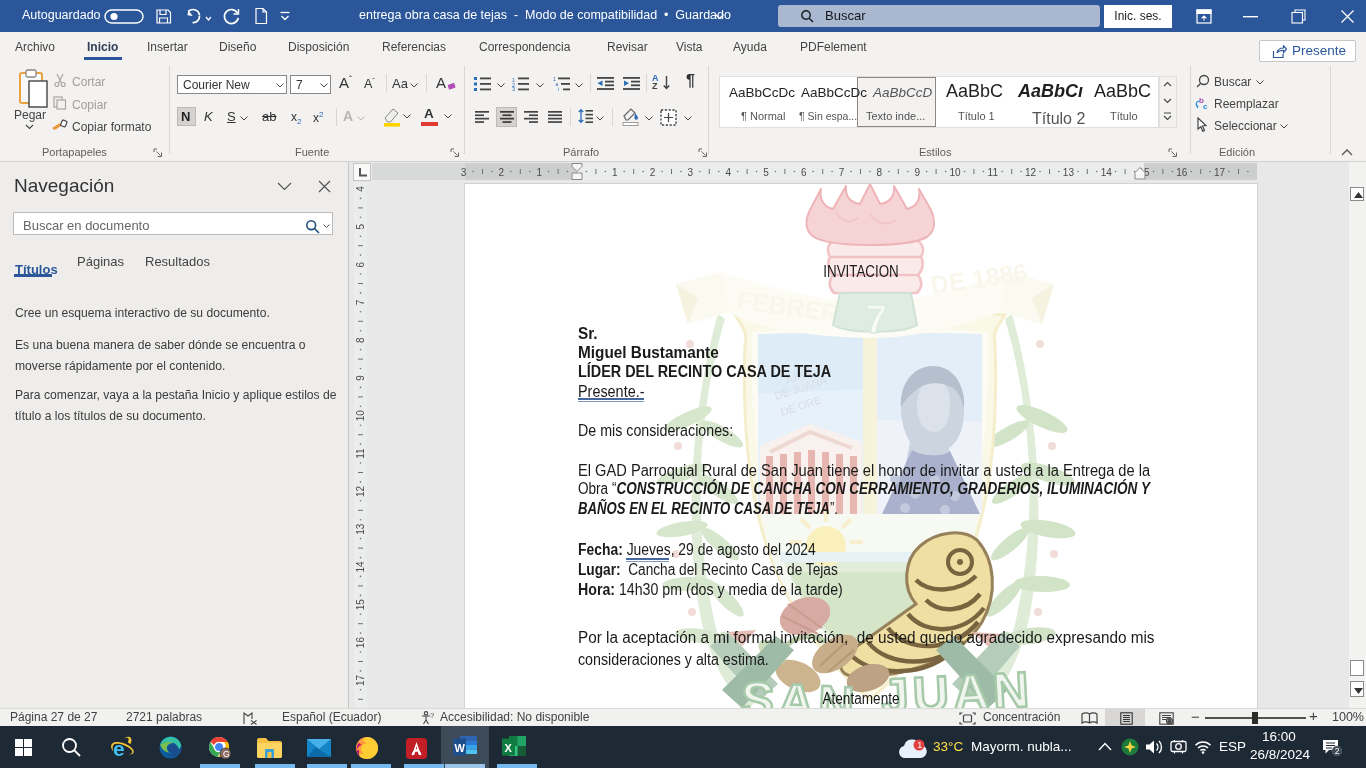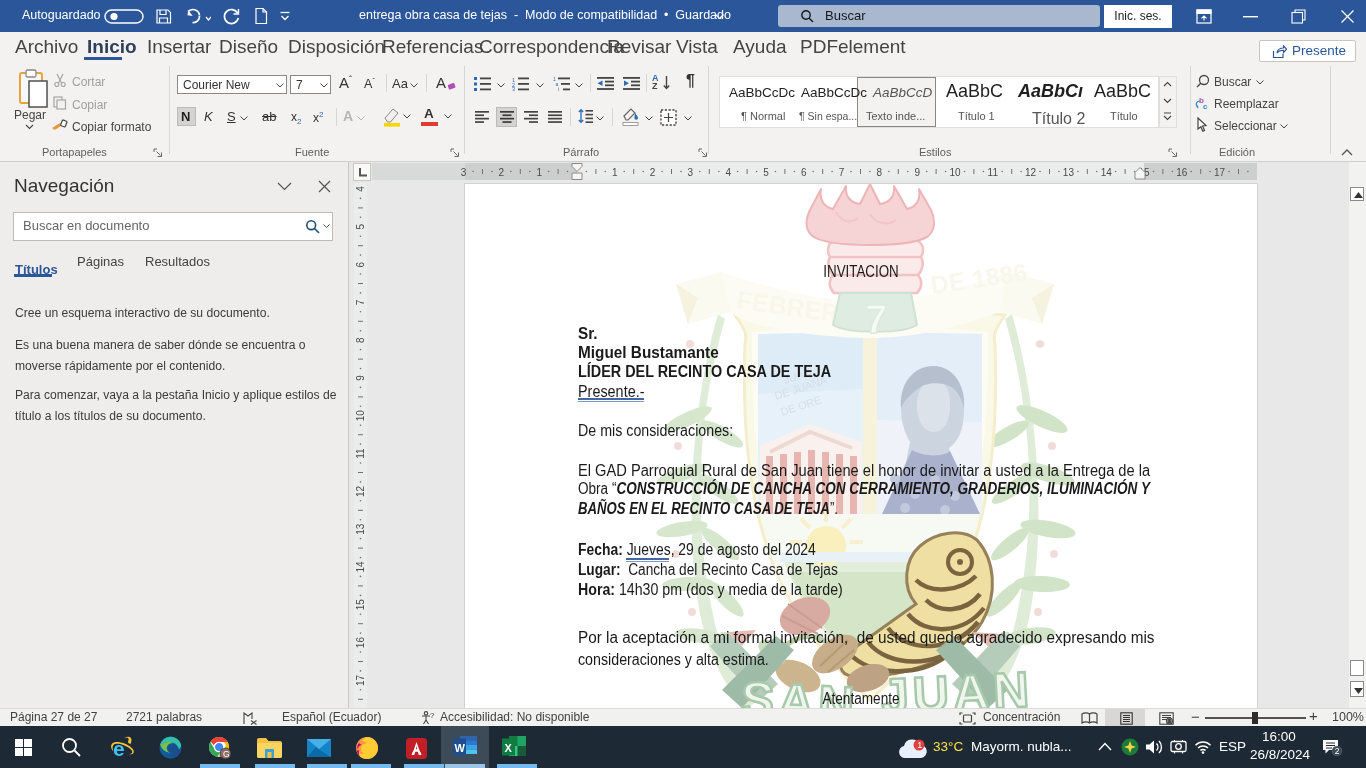--- a/index.html
+++ b/index.html
@@ -6,21 +6,21 @@
   html,body { width:1366px; height:768px; overflow:hidden; }
   body { font-family:"Liberation Sans", sans-serif; position:relative; background:#e8e8e8; }
   .abs { position:absolute; }
   
   #titlebar { position:absolute; left:0; top:0; width:1366px; height:32px; background:#2b579a; color:#fff; }
   #titlebar .txt { position:absolute; font-size:12.5px; color:#fff; white-space:nowrap; }
   #searchpill { position:absolute; left:778px; top:5px; width:322px; height:22px; background:#a9b7cf; border-radius:3px; color:#14181d; }
   #inicses { position:absolute; left:1104px; top:5px; width:68px; height:23px; background:#fff; color:#252525; font-size:12px; text-align:center; line-height:23px; }
   
   #tabrow { position:absolute; left:0; top:32px; width:1366px; height:30px; background:#f3f2f1; }
-  #tabrow .tab { position:absolute; top:0; height:30px; line-height:30px; font-size:19px; color:#444; }
+  #tabrow .tab { position:absolute; top:0; height:30px; line-height:30px; font-size:12px; color:#444; }
   #tabrow .active { color:#30405a; font-weight:bold; }
   #inicio-underline { position:absolute; left:84px; top:57px; width:38px; height:3px; background:#2b579a; }
   #compartir { position:absolute; left:1259px; top:40px; width:97px; height:22px; border:1px solid #c8c6c4; border-radius:2px; background:#fff; color:#2b579a; font-size:13.5px; }
   
   #ribbon { position:absolute; left:0; top:62px; width:1366px; height:100px; background:#f3f2f1; border-bottom:1px solid #d2d0ce; }
   .vsep { position:absolute; top:66px; height:88px; width:1px; background:#d8d6d4; }
   .grplabel { position:absolute; top:146px; font-size:11px; color:#605e5c; }
   .launcher { position:absolute; top:148px; width:10px; height:10px; }
   .ribtxt { position:absolute; font-size:12px; color:#444; white-space:nowrap; }
   .gray { color:#a19f9d; }
@@ -400,21 +400,21 @@
     <path d="M1 6 L6 1 l5 5"></path>
   </svg>
   <div id="navpane">
     <span class="abs" style="left:14px; top:13px; font-size:19px; color:#333;">Navegación</span>
     <svg class="abs" style="left:277px; top:20px;" width="15" height="9" viewBox="0 0 15 9" fill="none" stroke="#555" stroke-width="1.2">
       <path d="M1 1 l6.5 6.5 L14 1"></path>
     </svg>
     <svg class="abs" style="left:318px; top:18px;" width="13" height="13" viewBox="0 0 13 13" stroke="#555" stroke-width="1.2">
       <path d="M1 1 L12 12 M12 1 L1 12"></path>
     </svg>
-    <div class="abs" style="left:13px; top:50px; width:320px; height:29px; background:#fff; border:1px solid #bdbbb9;">
+    <div class="abs" style="left:13px; top:50px; width:320px; height:23px; background:#fff; border:1px solid #bdbbb9;">
       <span class="abs" style="left:9px; top:5px; font-size:13px; color:#666;">Buscar en documento</span>
       <svg class="abs" style="left:291px; top:6px;" width="15" height="15" viewBox="0 0 15 15" fill="none" stroke="#1f4e79" stroke-width="1.6">
         <circle cx="6.2" cy="6.2" r="4.4"></circle>
         <path d="M9.5 9.5 L14 14"></path>
       </svg>
       <svg class="abs" style="left:309px; top:11px;" width="7" height="5" viewBox="0 0 7 5" fill="none" stroke="#555" stroke-width="1">
         <path d="M0.5 0.5 L3.5 3.5 6.5 0.5"></path>
       </svg>
     </div>
     <span class="abs" style="left:15px; top:92px; font-size:13px; font-weight:bold; color:#2b579a;margin-top:8px;">Títulos</span>

